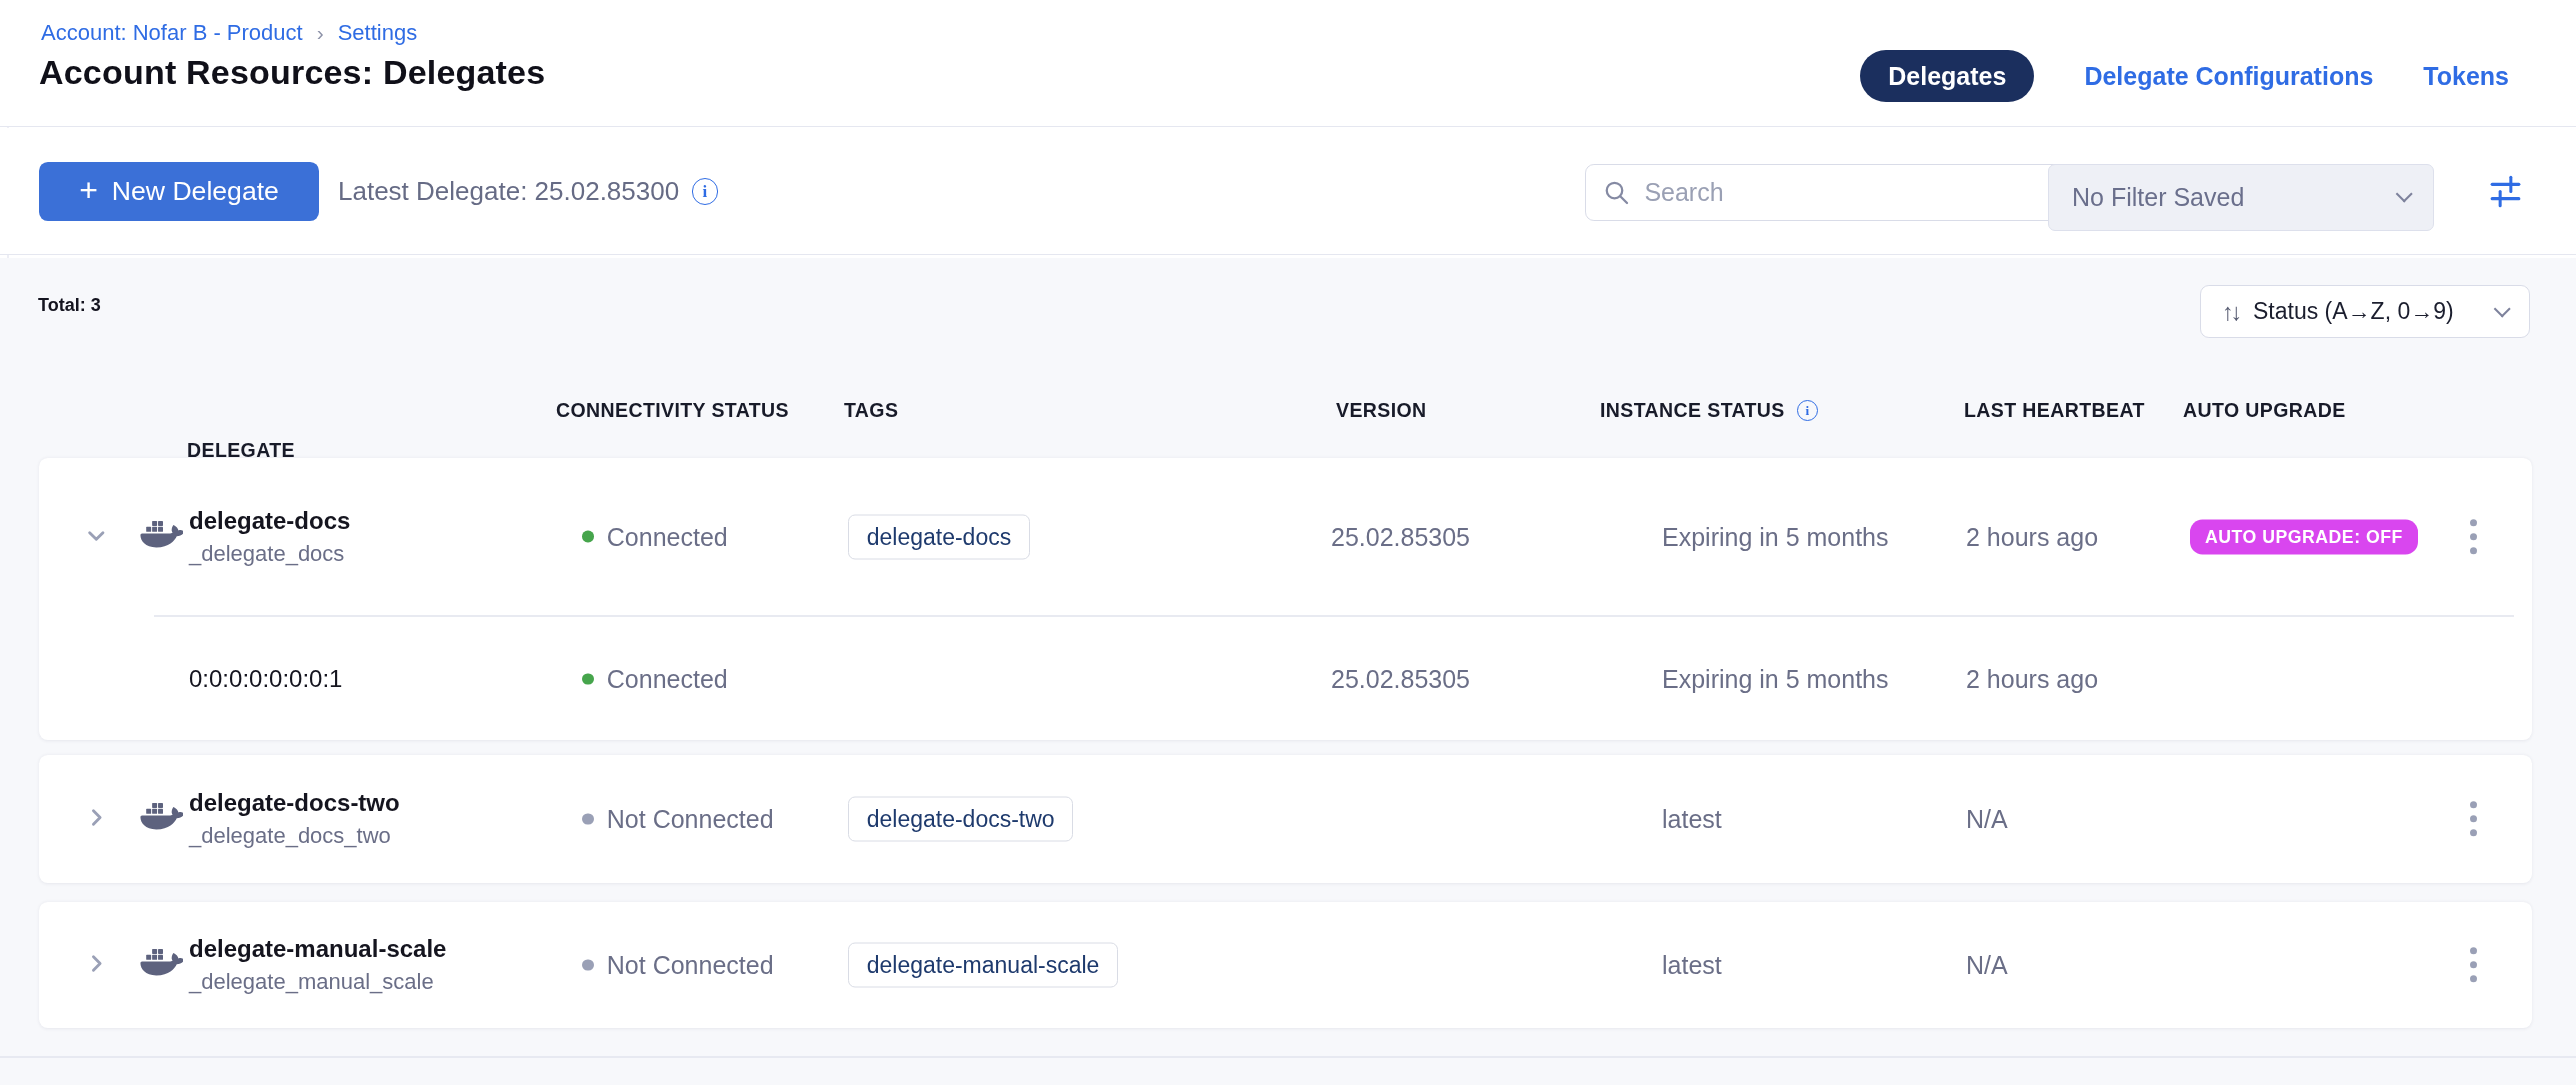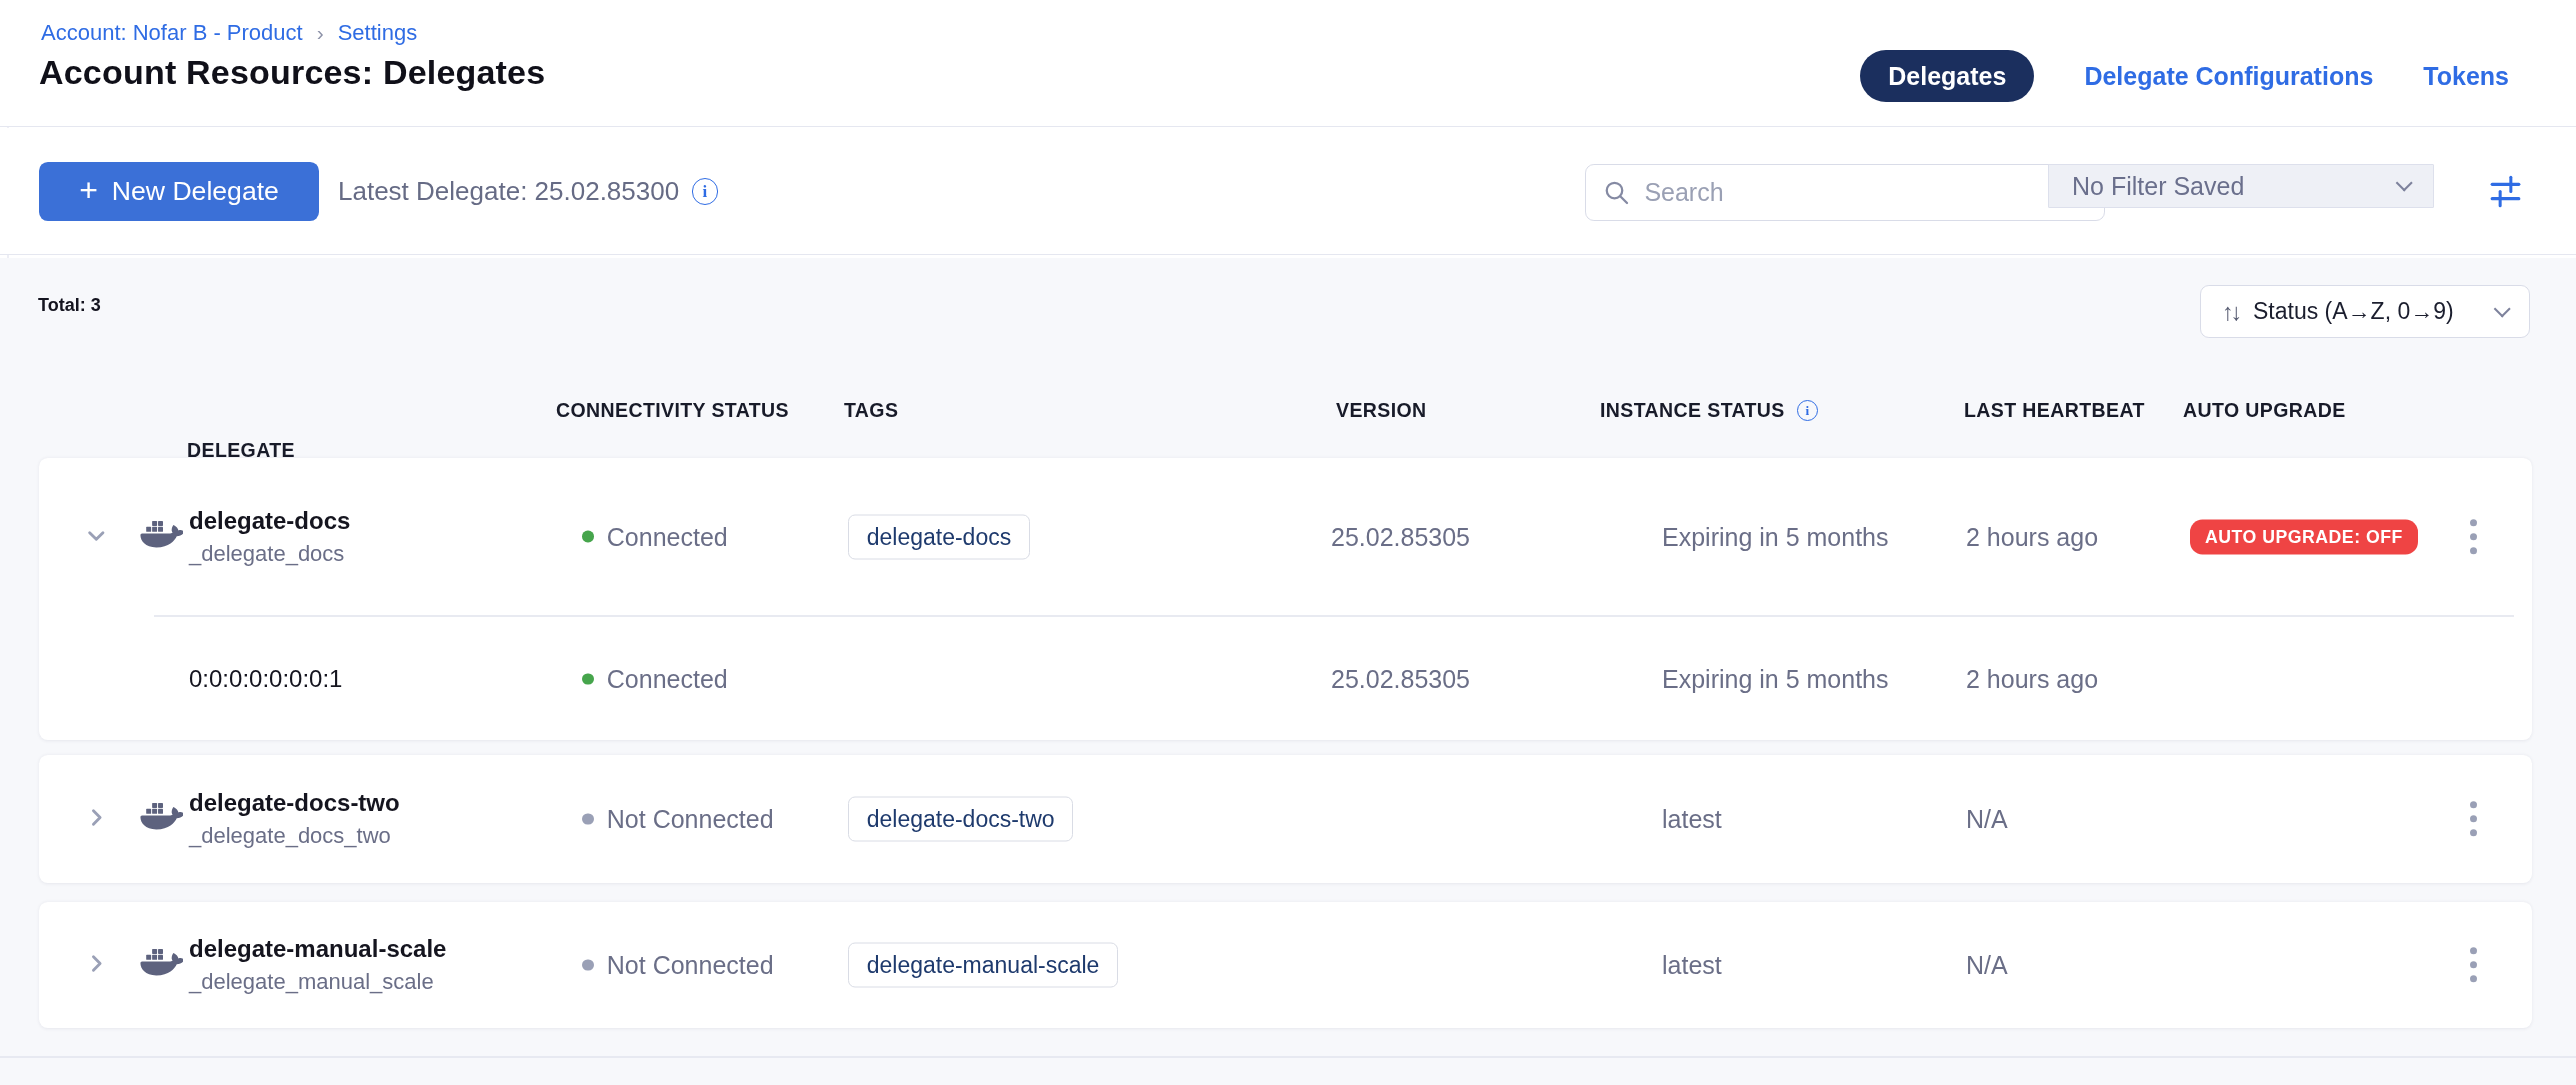--- a/index.html
+++ b/index.html
@@ -32,22 +32,22 @@
   .btn-new .plus { font-size:32px; font-weight:normal; line-height:1; margin-top:-2.7px; }
   .latest { position:absolute; left:338px; top:0; height:127px; display:flex; align-items:center; gap:12.4px;
             font-size:26px; color:#666b85; }
   .info-icon { display:inline-flex; width:26.6px; height:26.6px; border:1.8px solid #2f6ce4; border-radius:50%;
                color:#2f6ce4; font-size:17px; font-weight:bold; align-items:center; justify-content:center;
                font-family:"Liberation Serif", serif; }
   .search-box { position:absolute; left:1585px; top:36px; width:520px; height:57px; border:1.8px solid #d9dce8;
                 border-radius:8.9px; background:#fff; display:flex; align-items:center; padding:0 16px; gap:12.4px; }
   .search-box input { border:none; outline:none; flex:1; font-size:25px; font-family:inherit; color:#3a3f55; background:transparent; }
   .search-box input::placeholder { color:#9aa0b4; }
-  .filter-select { position:absolute; left:2048px; top:36px; width:386px; height:44px; background:#eef0f6;
-                   border:1.8px solid #dde0ec; border-radius:1px; display:flex; align-items:center;
+  .filter-select { position:absolute; left:2048px; top:36px; width:386px; height:67px; background:#eef0f6;
+                   border:1.8px solid #dde0ec; border-radius:7px; display:flex; align-items:center;
                    padding:0 23px; cursor:pointer; }
   .filter-select .label { font-size:25px; color:#6a6f8c; flex:1; }
   .chev { width:12.4px; height:12.4px; border-right:2.7px solid #7d829c; border-bottom:2.7px solid #7d829c;
           transform:rotate(45deg); margin-top:-6.2px; }
   .sliders-btn { position:absolute; left:2482px; top:42px; width:46px; height:46px; background:none; border:none; cursor:pointer; }
 
   
   .content { position:absolute; top:258px; left:0; right:0; bottom:0; background:#f7f8fb; }
   .total { position:absolute; left:38px; top:37px; font-size:18px; font-weight:bold; color:#14141f; }
   .sort-btn { position:absolute; left:2200px; top:27.4px; width:330px; height:53px; background:#fff;
@@ -77,21 +77,21 @@
   .c-version { left:1292px; } .c-instance { left:1623px; } .c-heartbeat { left:1927px; }
   .c-upgrade { left:2151px; } .c-kebab { left:2426px; cursor:pointer; }
   .name { font-size:24px; font-weight:bold; color:#15151f; }
   .sub-id { font-size:22px; color:#6a6e87; margin-top:6.2px; }
   .gray-text { font-size:25px; color:#6a6e87; }
   .host-text { font-size:24px; color:#15151f; }
   .dot { width:11.5px; height:11.5px; border-radius:50%; }
   .dot.green { background:#46a54c; } .dot.gray { background:#9aa0b6; }
   .chip { display:inline-block; border:1.8px solid #d9dce5; border-radius:7px; padding:8px 17.7px;
           font-size:23px; color:#1e3a6d; background:#fff; }
-  .badge { display:inline-block; background:#ef4444; color:#fff; font-size:17.7px; font-weight:bold;
+  .badge { display:inline-block; background:#d946ef; color:#fff; font-size:17.7px; font-weight:bold;
            letter-spacing:0.5px; padding:7px 15px; border-radius:12.4px; }
   .kebab { display:flex; flex-direction:column; gap:7px; padding:5.3px; }
   .kebab i { width:7px; height:7px; border-radius:50%; background:#9aa0b6; }
   .bottom-line { position:absolute; top:798px; left:0; right:0; height:1.8px; background:#e7e9f1; }
 </style>
 </head>
 <body>
 
 <div class="page-edge"></div>
 

